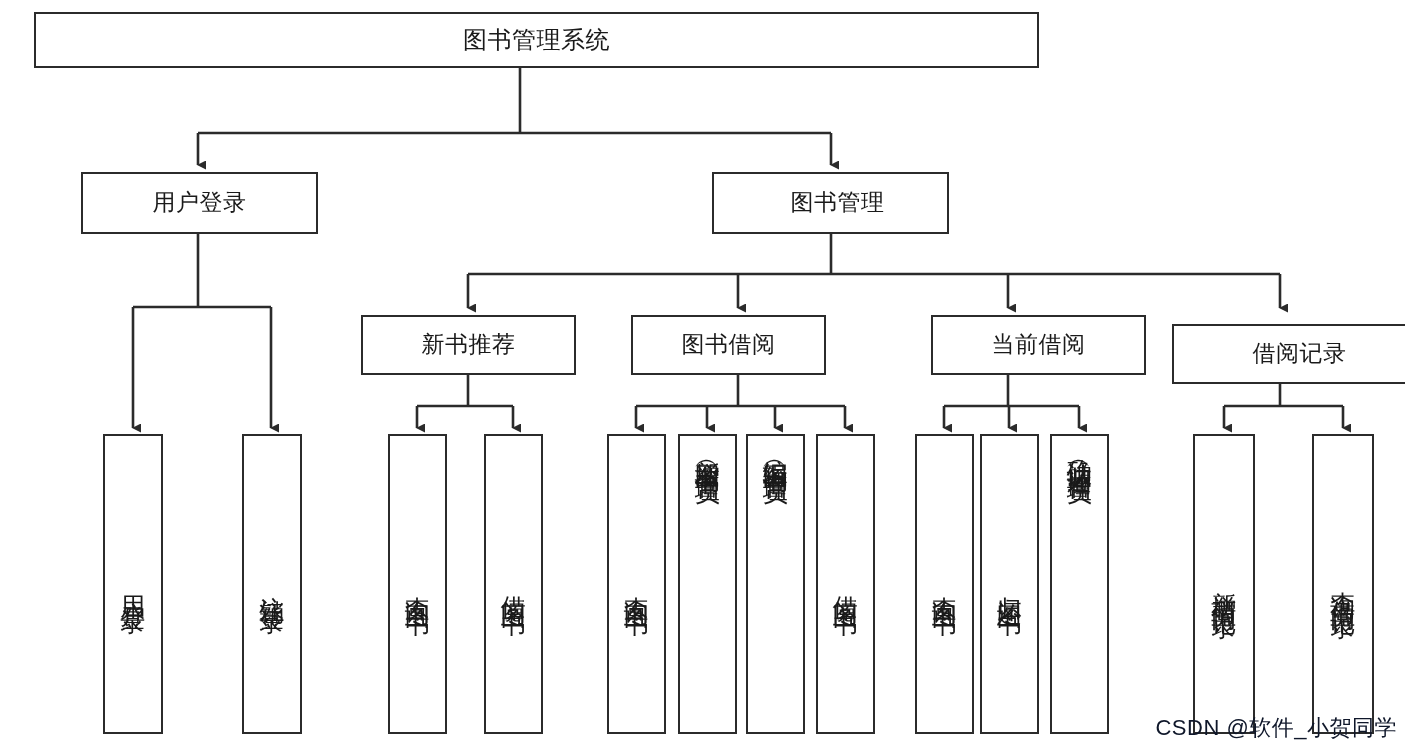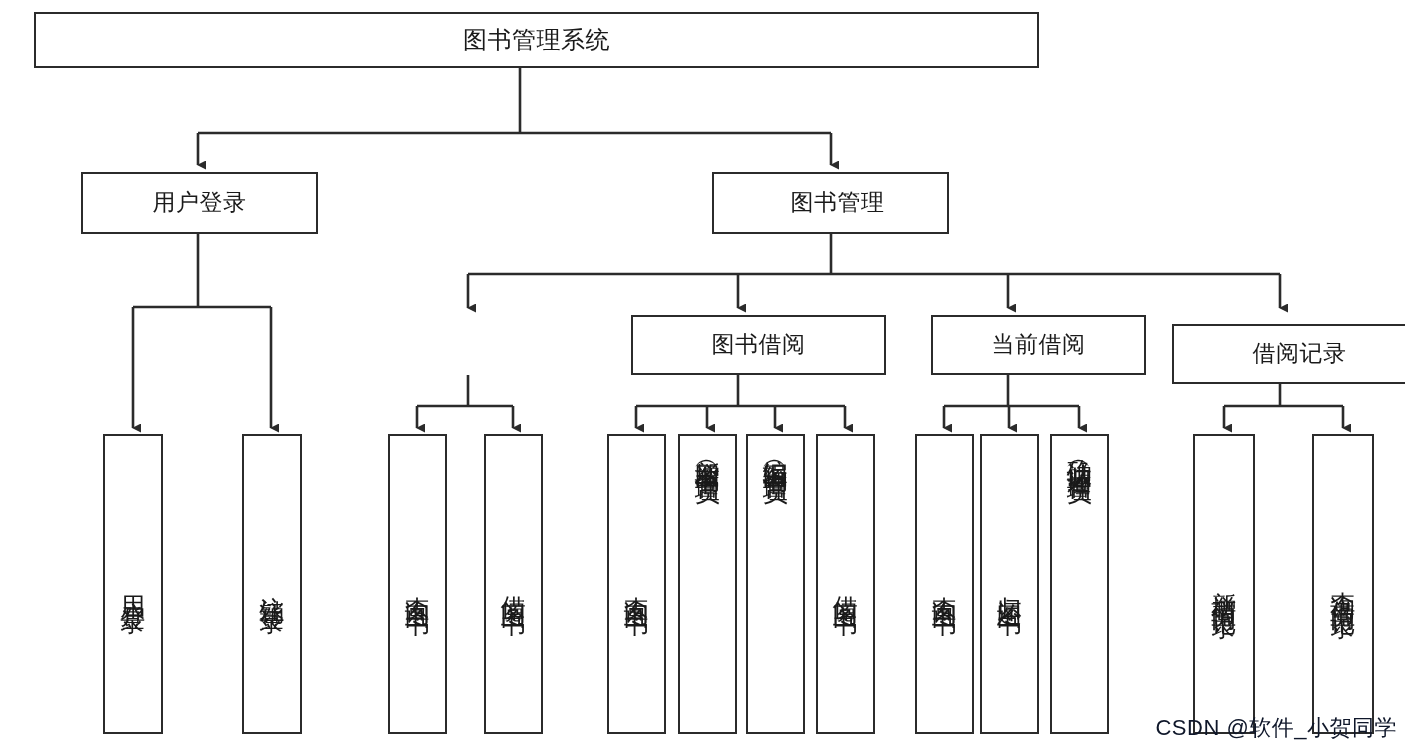--- a/index.html
+++ b/index.html
@@ -138,22 +138,25 @@
   </div>
 
   <div class="node horizontal" style="left:81px; top:172px; width:237px; height:62px;">
     <span class="node-label">用户登录</span>
   </div>
 
   <div class="node horizontal" style="left:712px; top:172px; width:237px; height:62px;padding-left:14px;">
     <span class="node-label">图书管理</span>
   </div>
 
-
-  <div class="node horizontal" style="left:631px; top:315px; width:255px; height:60px;">
+  <div class="node horizontal" style="left:361px; top:315px; width:215px; height:60px;">
+    <span class="node-label">新书推荐</span>
+  </div>
+
+  <div class="node horizontal" style="left:631px; top:315px; width:195px; height:60px;">
     <span class="node-label">图书借阅</span>
   </div>
 
   <div class="node horizontal" style="left:931px; top:315px; width:215px; height:60px;">
     <span class="node-label">当前借阅</span>
   </div>
 
   <div class="node horizontal" style="left:1172px; top:324px; width:255px; height:60px;">
     <span class="node-label">借阅记录</span>
   </div>

